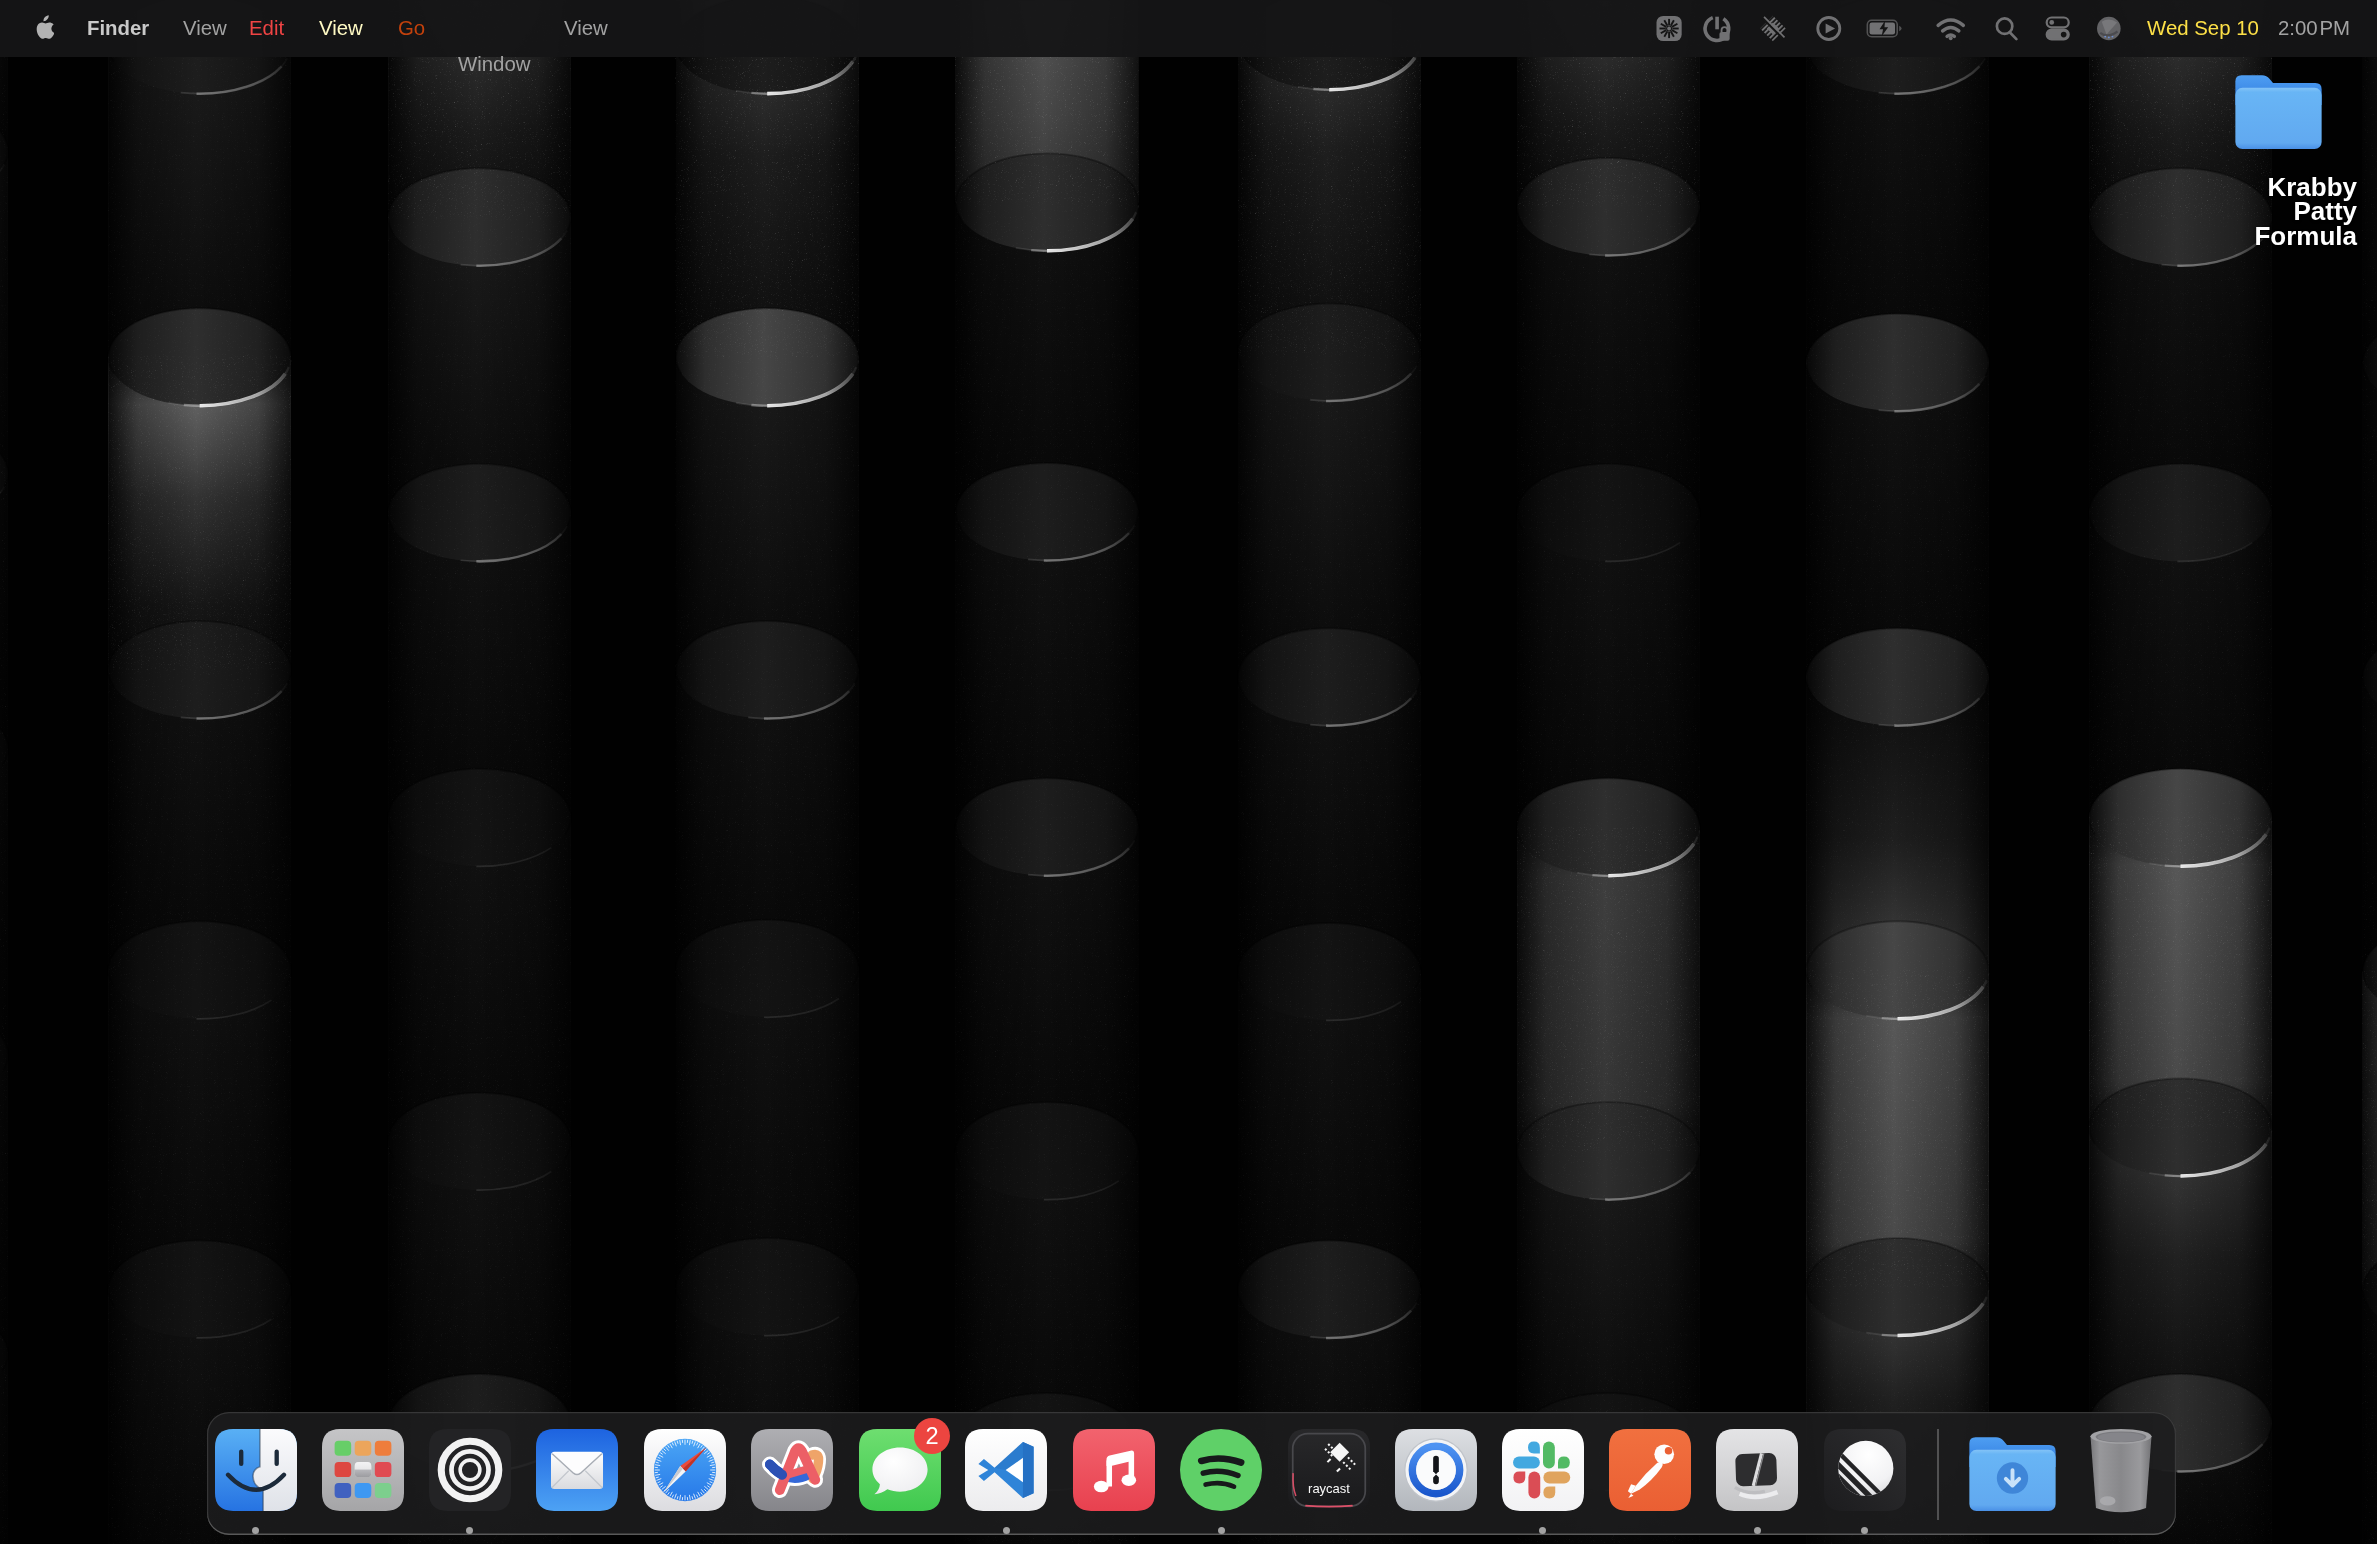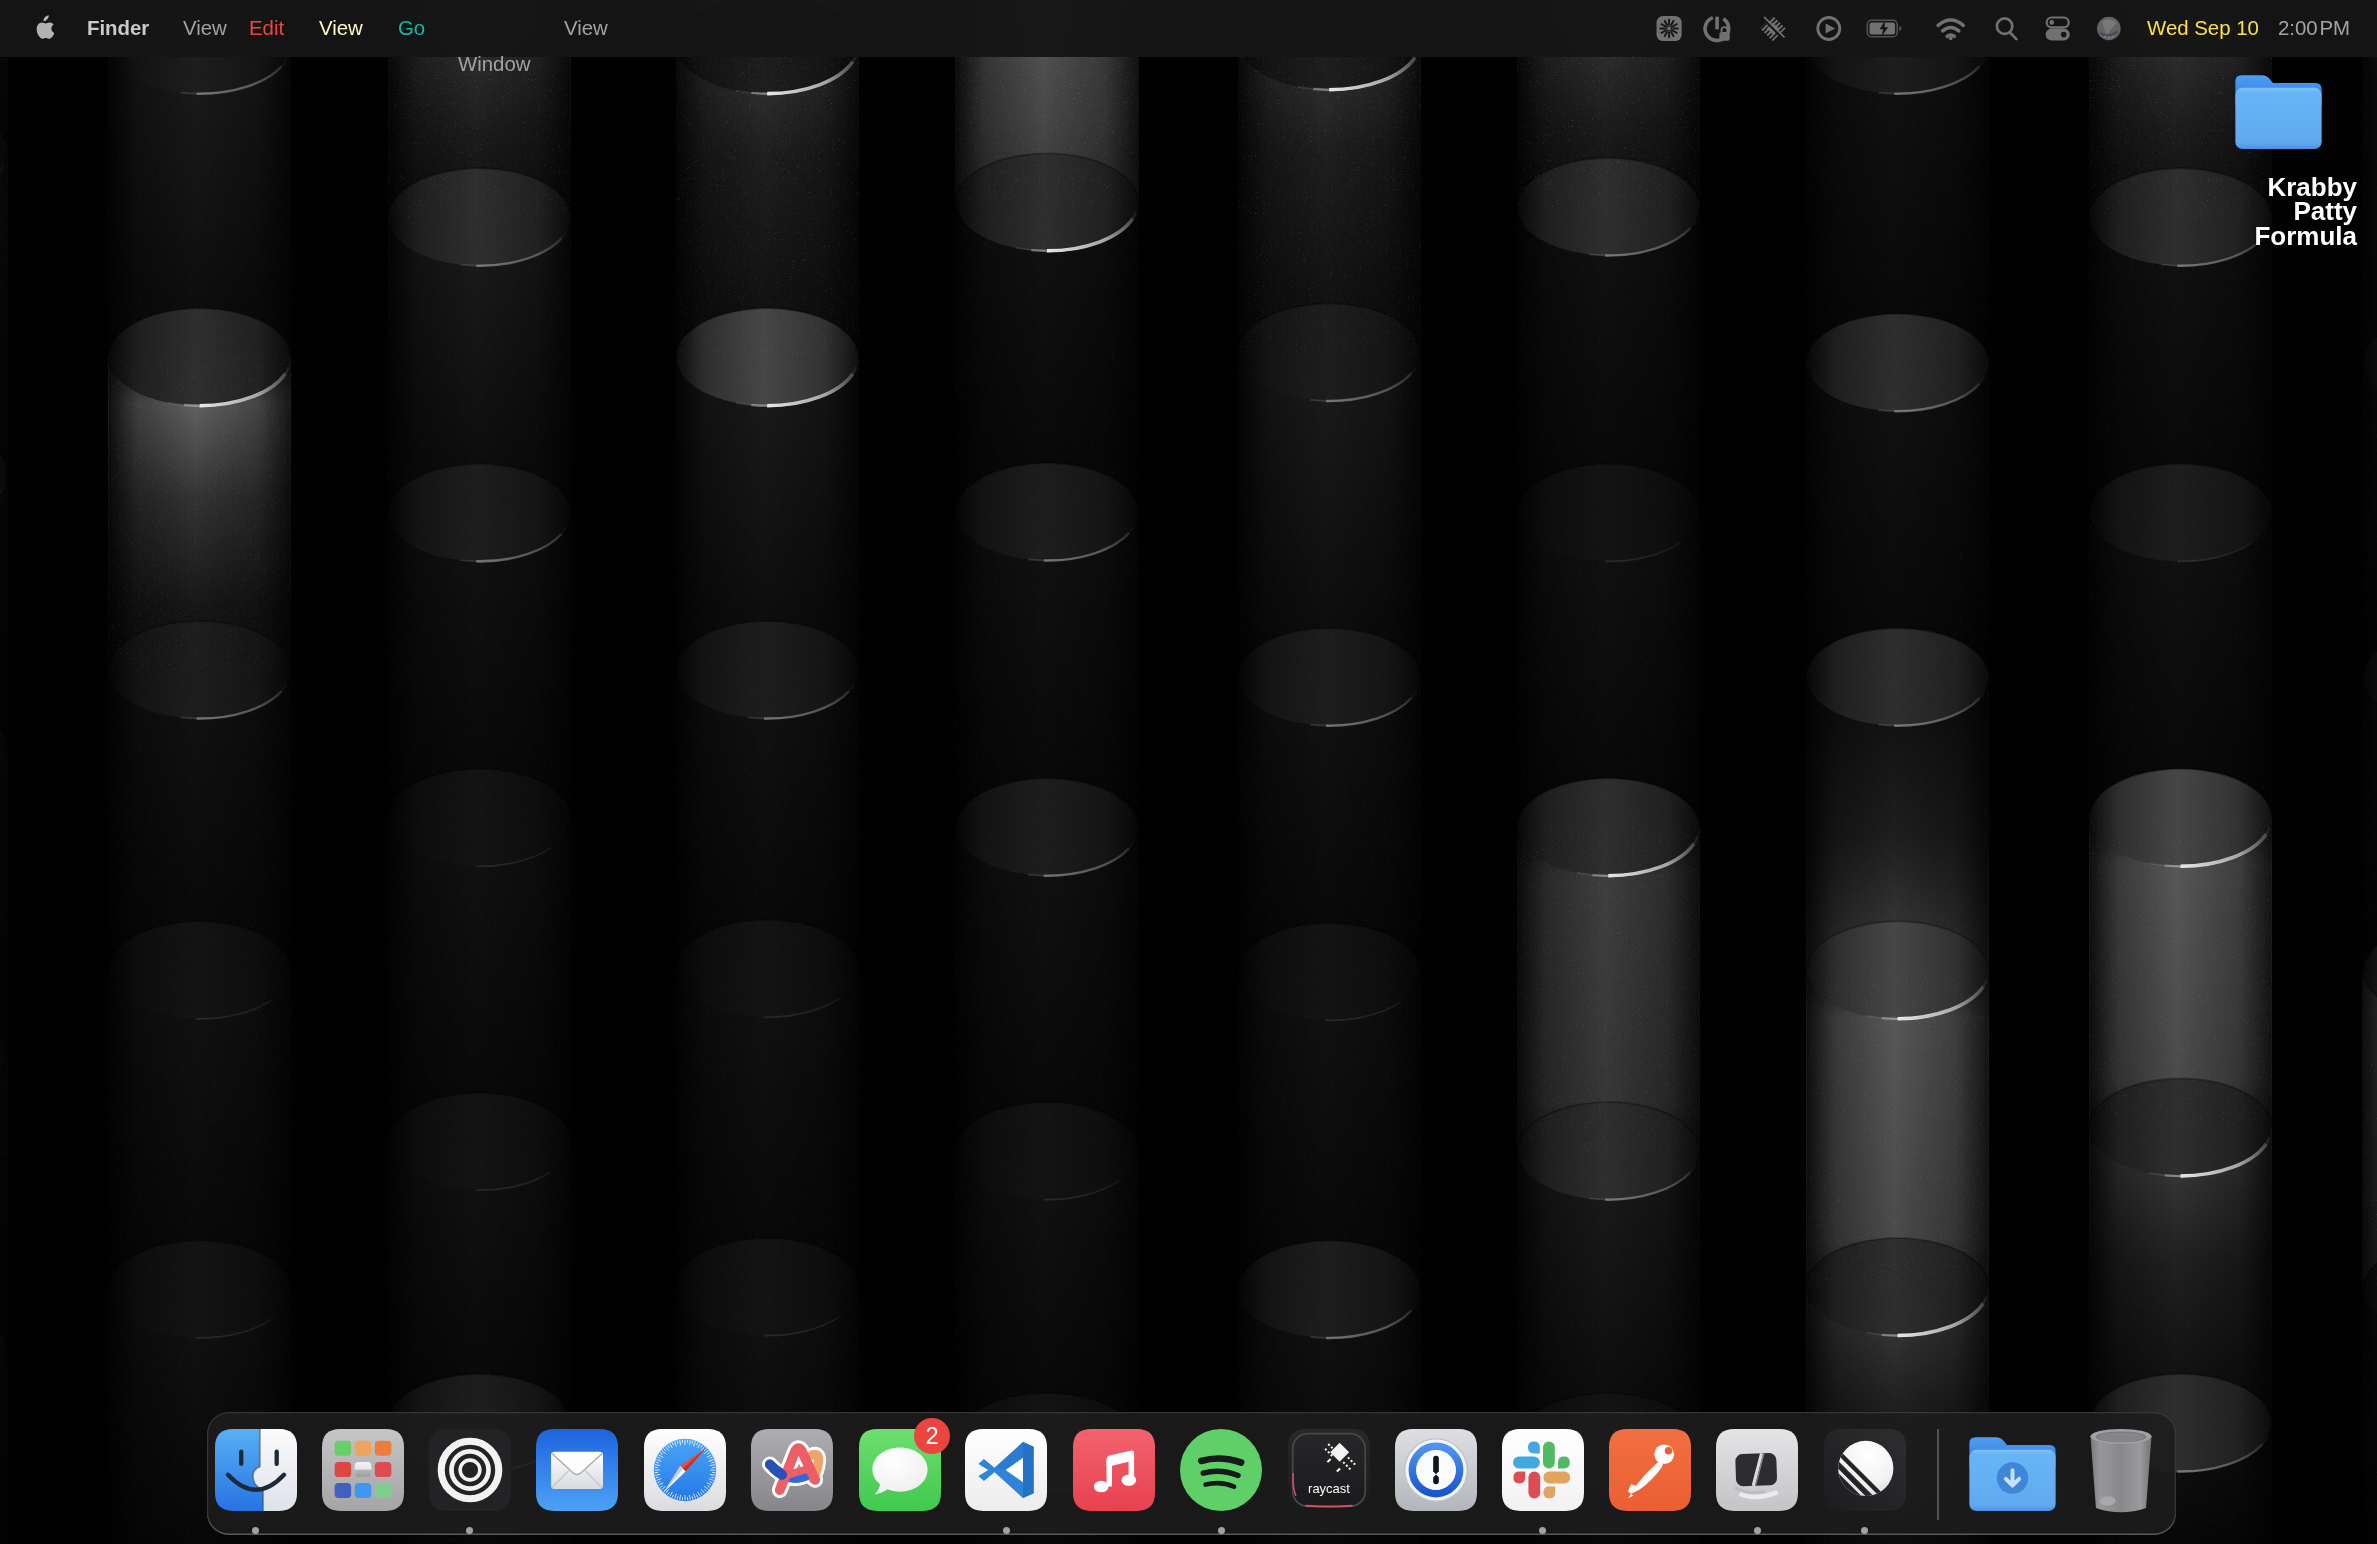--- a/index.html
+++ b/index.html
@@ -361,21 +361,21 @@
 
 <div style="position:absolute;left:0;top:0;width:2377px;height:57px;background:rgba(21,21,22,0.95);">
   <div style="position:absolute;left:33px;top:15px;"><svg width="21" height="26" viewBox="0 0 27 33" xmlns="http://www.w3.org/2000/svg">
 <path fill="#b2b2b2" d="M18.4 5.3c1.2-1.5 2.1-3.5 1.8-5.3-1.7.1-3.8 1.2-5 2.6-1.1 1.3-2 3.3-1.7 5.2 1.9.1 3.7-1 4.9-2.5z"></path>
 <path fill="#b2b2b2" d="M23.6 17.5c0-3.6 2.9-5.3 3-5.4-1.6-2.4-4.2-2.7-5.1-2.8-2.2-.2-4.2 1.3-5.3 1.3-1.1 0-2.8-1.3-4.6-1.2-2.4 0-4.5 1.4-5.7 3.5-2.5 4.2-.6 10.5 1.7 13.9 1.2 1.7 2.6 3.5 4.4 3.5 1.8-.1 2.4-1.1 4.6-1.1 2.1 0 2.7 1.1 4.6 1.1 1.9 0 3.1-1.7 4.3-3.4 1.4-2 1.9-3.9 2-4-.1 0-3.9-1.5-3.9-5.4z"></path>
       </svg></div>
   <span style="position:absolute;left:87px;top:0;line-height:57px;font-size:20.4px;font-weight:bold;color:#c9c9c9;">Finder</span>
     <span style="position:absolute;left:183px;top:0;line-height:57px;font-size:20.4px;color:#a2a2a2;">View</span>
     <span style="position:absolute;left:249px;top:0;line-height:57px;font-size:20.4px;color:#ef4444;">Edit</span>
     <span style="position:absolute;left:319px;top:0;line-height:57px;font-size:20.4px;color:#fef9c3;">View</span>
-    <span style="position:absolute;left:398px;top:0;line-height:57px;font-size:20.4px;color:#14b8a6;">Go</span>
+    <span style="position:absolute;left:398px;top:0;line-height:57px;font-size:20.4px;color:#c2410c;">Go</span>
     <span style="position:absolute;left:458px;top:0;line-height:57px;font-size:20.4px;color:#a2a2a2;margin-top:36px;">Window</span>
     <span style="position:absolute;left:564px;top:0;line-height:57px;font-size:20.4px;color:#a2a2a2;">View</span>
   <div style="position:absolute;left:1651px;top:0;"><svg width="472" height="57" viewBox="0 0 600 72" xmlns="http://www.w3.org/2000/svg">
         <g transform="translate(23 36)">
 <rect x="-16" y="-16" width="32" height="32" rx="8.5" fill="#717173"></rect>
 <line x1="4.2" y1="0.0" x2="12.2" y2="0.0" stroke="#151515" stroke-width="2.4"></line>
           <line x1="3.6" y1="2.1" x2="10.6" y2="6.1" stroke="#151515" stroke-width="2.4"></line>
           <line x1="2.1" y1="3.6" x2="6.1" y2="10.6" stroke="#151515" stroke-width="2.4"></line>
           <line x1="0.0" y1="4.2" x2="0.0" y2="12.2" stroke="#151515" stroke-width="2.4"></line>
           <line x1="-2.1" y1="3.6" x2="-6.1" y2="10.6" stroke="#151515" stroke-width="2.4"></line>

